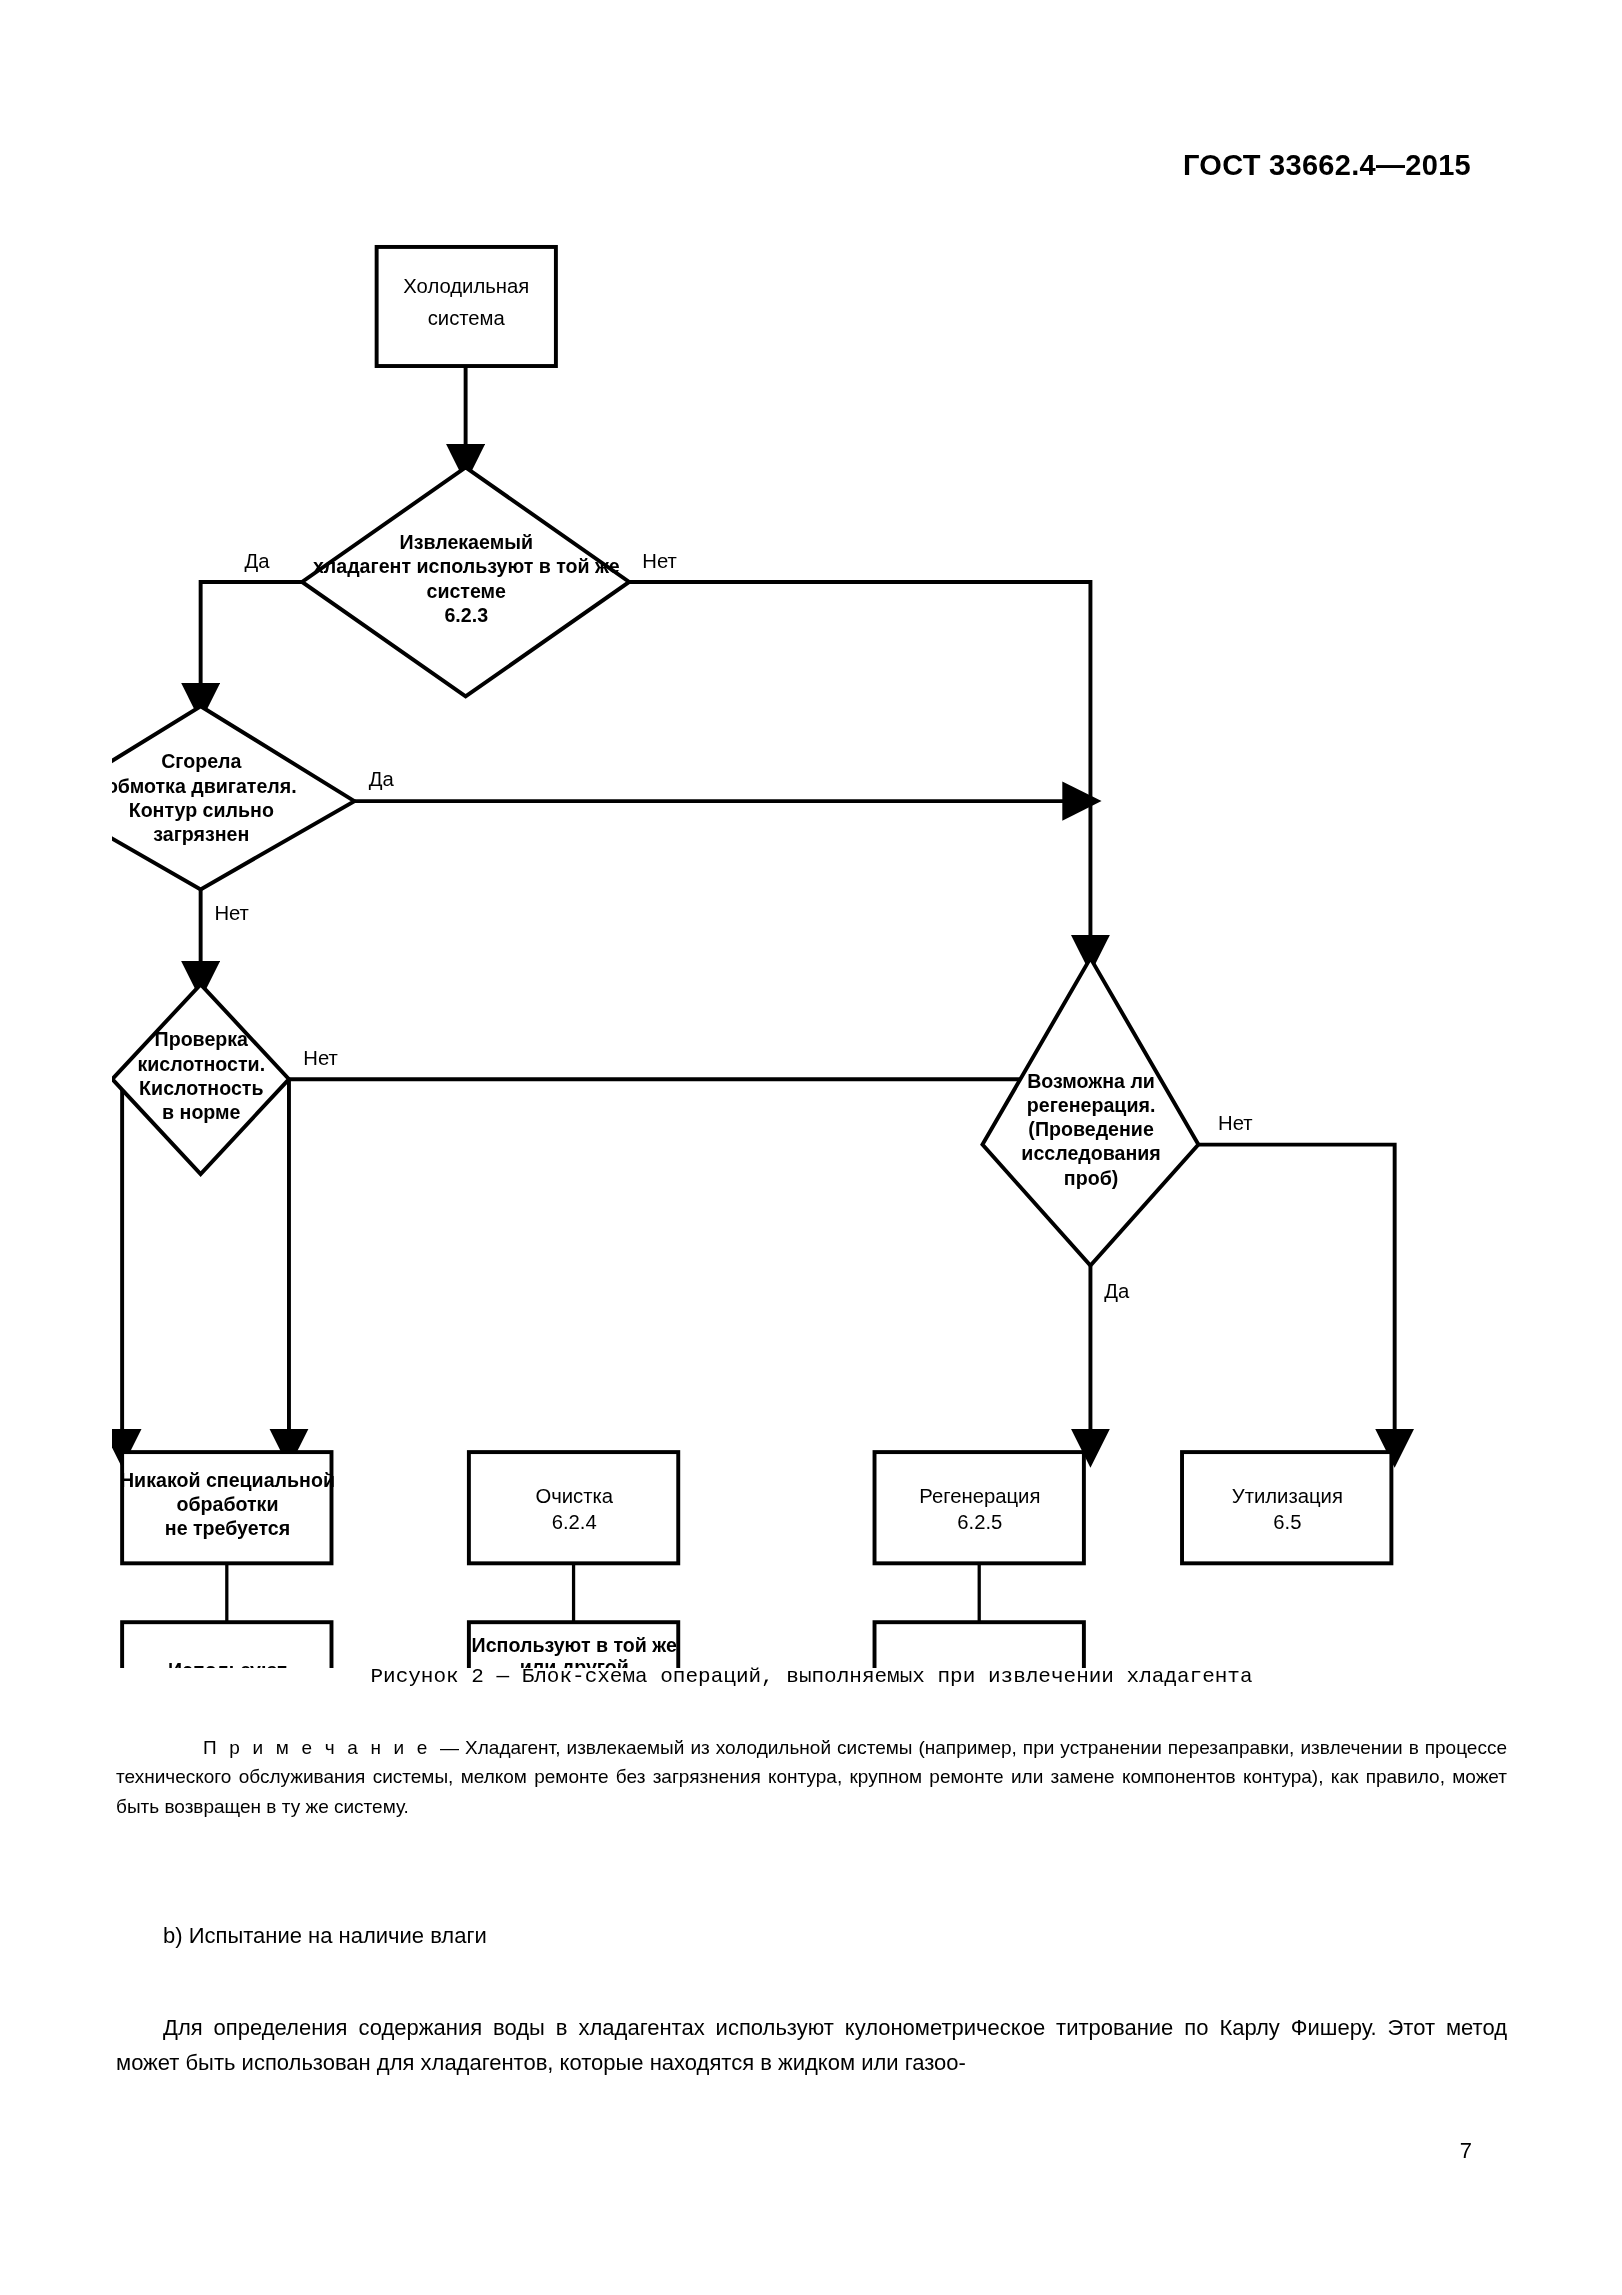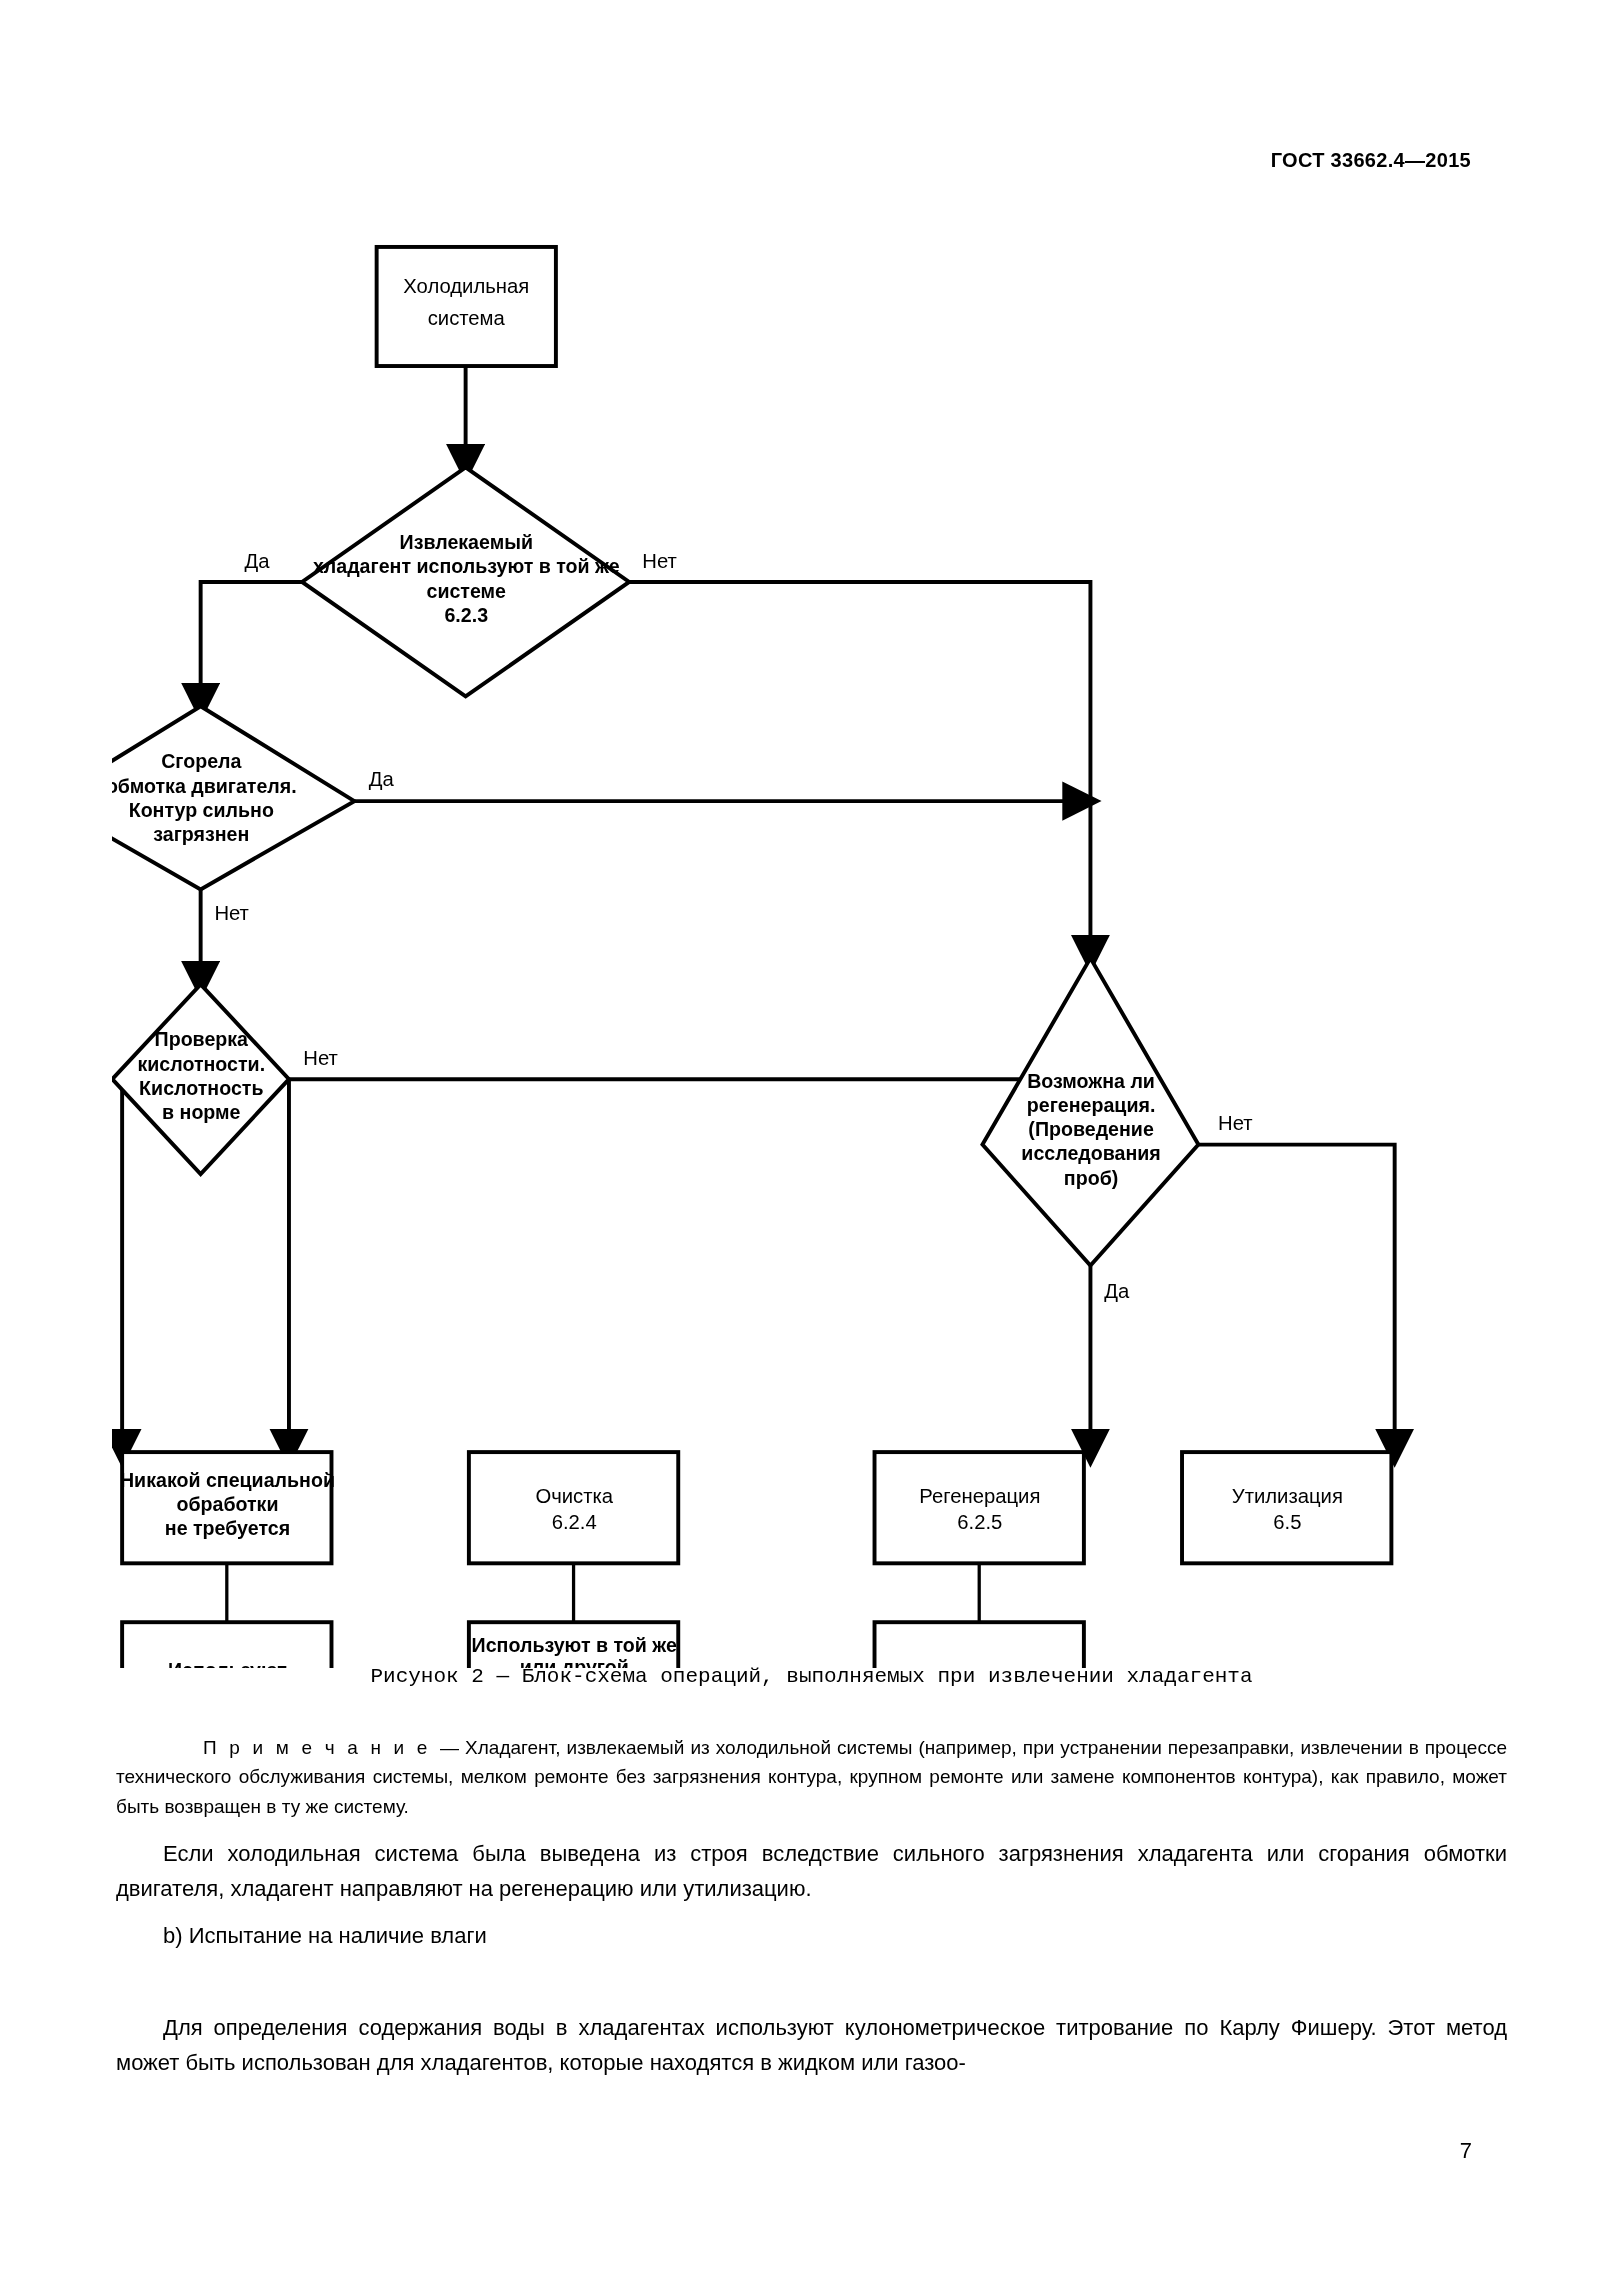--- a/index.html
+++ b/index.html
@@ -11,21 +11,21 @@
     overflow:hidden;
   }
   .page {
     position:absolute; left:0; top:0;
     width:1623px; height:2295px;
   }
   
   .header-std {
     position:absolute;
     right:152px; top:149px;
-    font-size:20px;
+    font-size:29px;
     font-weight:bold;
     letter-spacing:0.3px;
     white-space:nowrap;
   }
   
   .flow-wrap {
     position:absolute;
     left:92px; top:209px;
     width:1440px; height:1453px;margin-left:20px;
   }
@@ -202,21 +202,20 @@
       <rect class="shape" x="1165" y="2160" width="320" height="205"></rect>
       <text class="node-text-reg" x="1326" y="2258">Нет ограничений</text>
       <text class="node-text-reg" x="1326" y="2298">в использовании</text>
     </svg>
   </div>
 
   <div class="fig-caption">Рисунок 2 — Блок-схема операций, выполняемых при извлечении хладагента</div>
 
   <div class="note"><span class="ind"></span><span class="lead">П р и м е ч а н и е </span><span>— Хладагент, извлекаемый из холодильной системы (например, при устранении перезаправки, извлечении в процессе технического обслуживания системы, мелком ремонте без загрязнения контура, крупном ремонте или замене компонентов контура), как правило, может быть возвращен в ту же систему.</span></div>
 
-  <div class="para p1"><span class="ind"></span><span>Если холодильная система была выведена из строя вследствие сильного загрязнения хладагента или сгорания обмотки двигателя, хладагент направляют на регенерацию или утилизацию.</span></div>
 
 
   <div class="para p3"><span class="ind"></span><span>b) Испытание на наличие влаги</span></div>
 
   <div class="para p4"><span class="ind"></span><span>Для определения содержания воды в хладагентах используют кулонометрическое титрование по Карлу Фишеру. Этот метод может быть использован для хладагентов, которые находятся в жидком или газоо-</span></div>
 
   <div class="page-num">7</div>
 
 </div>
 

